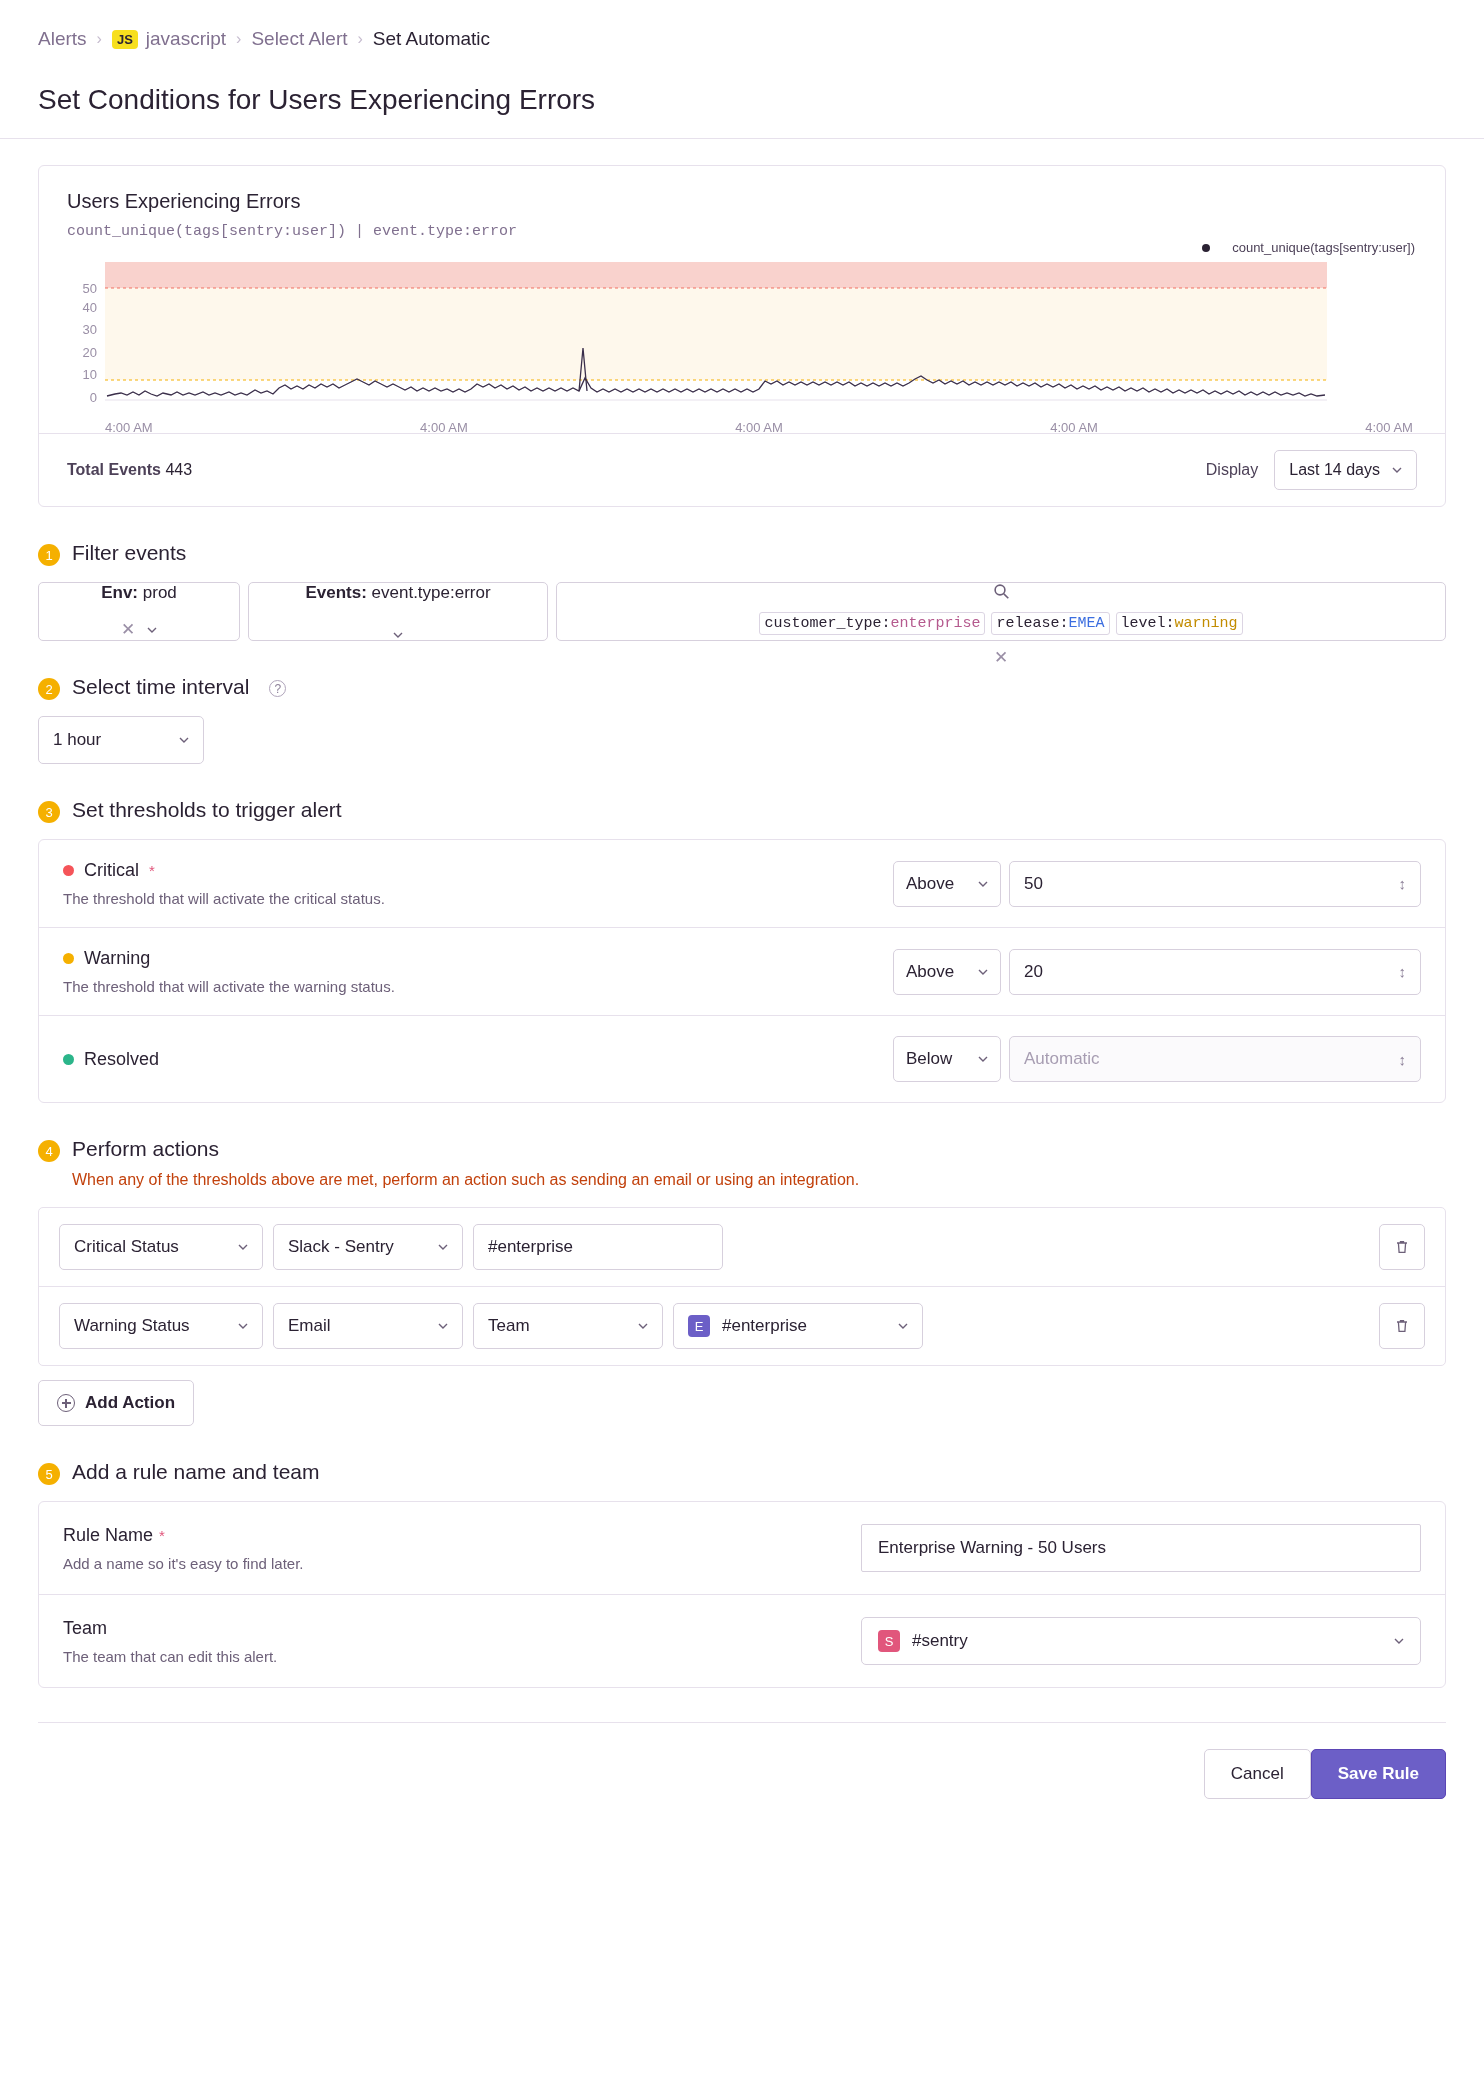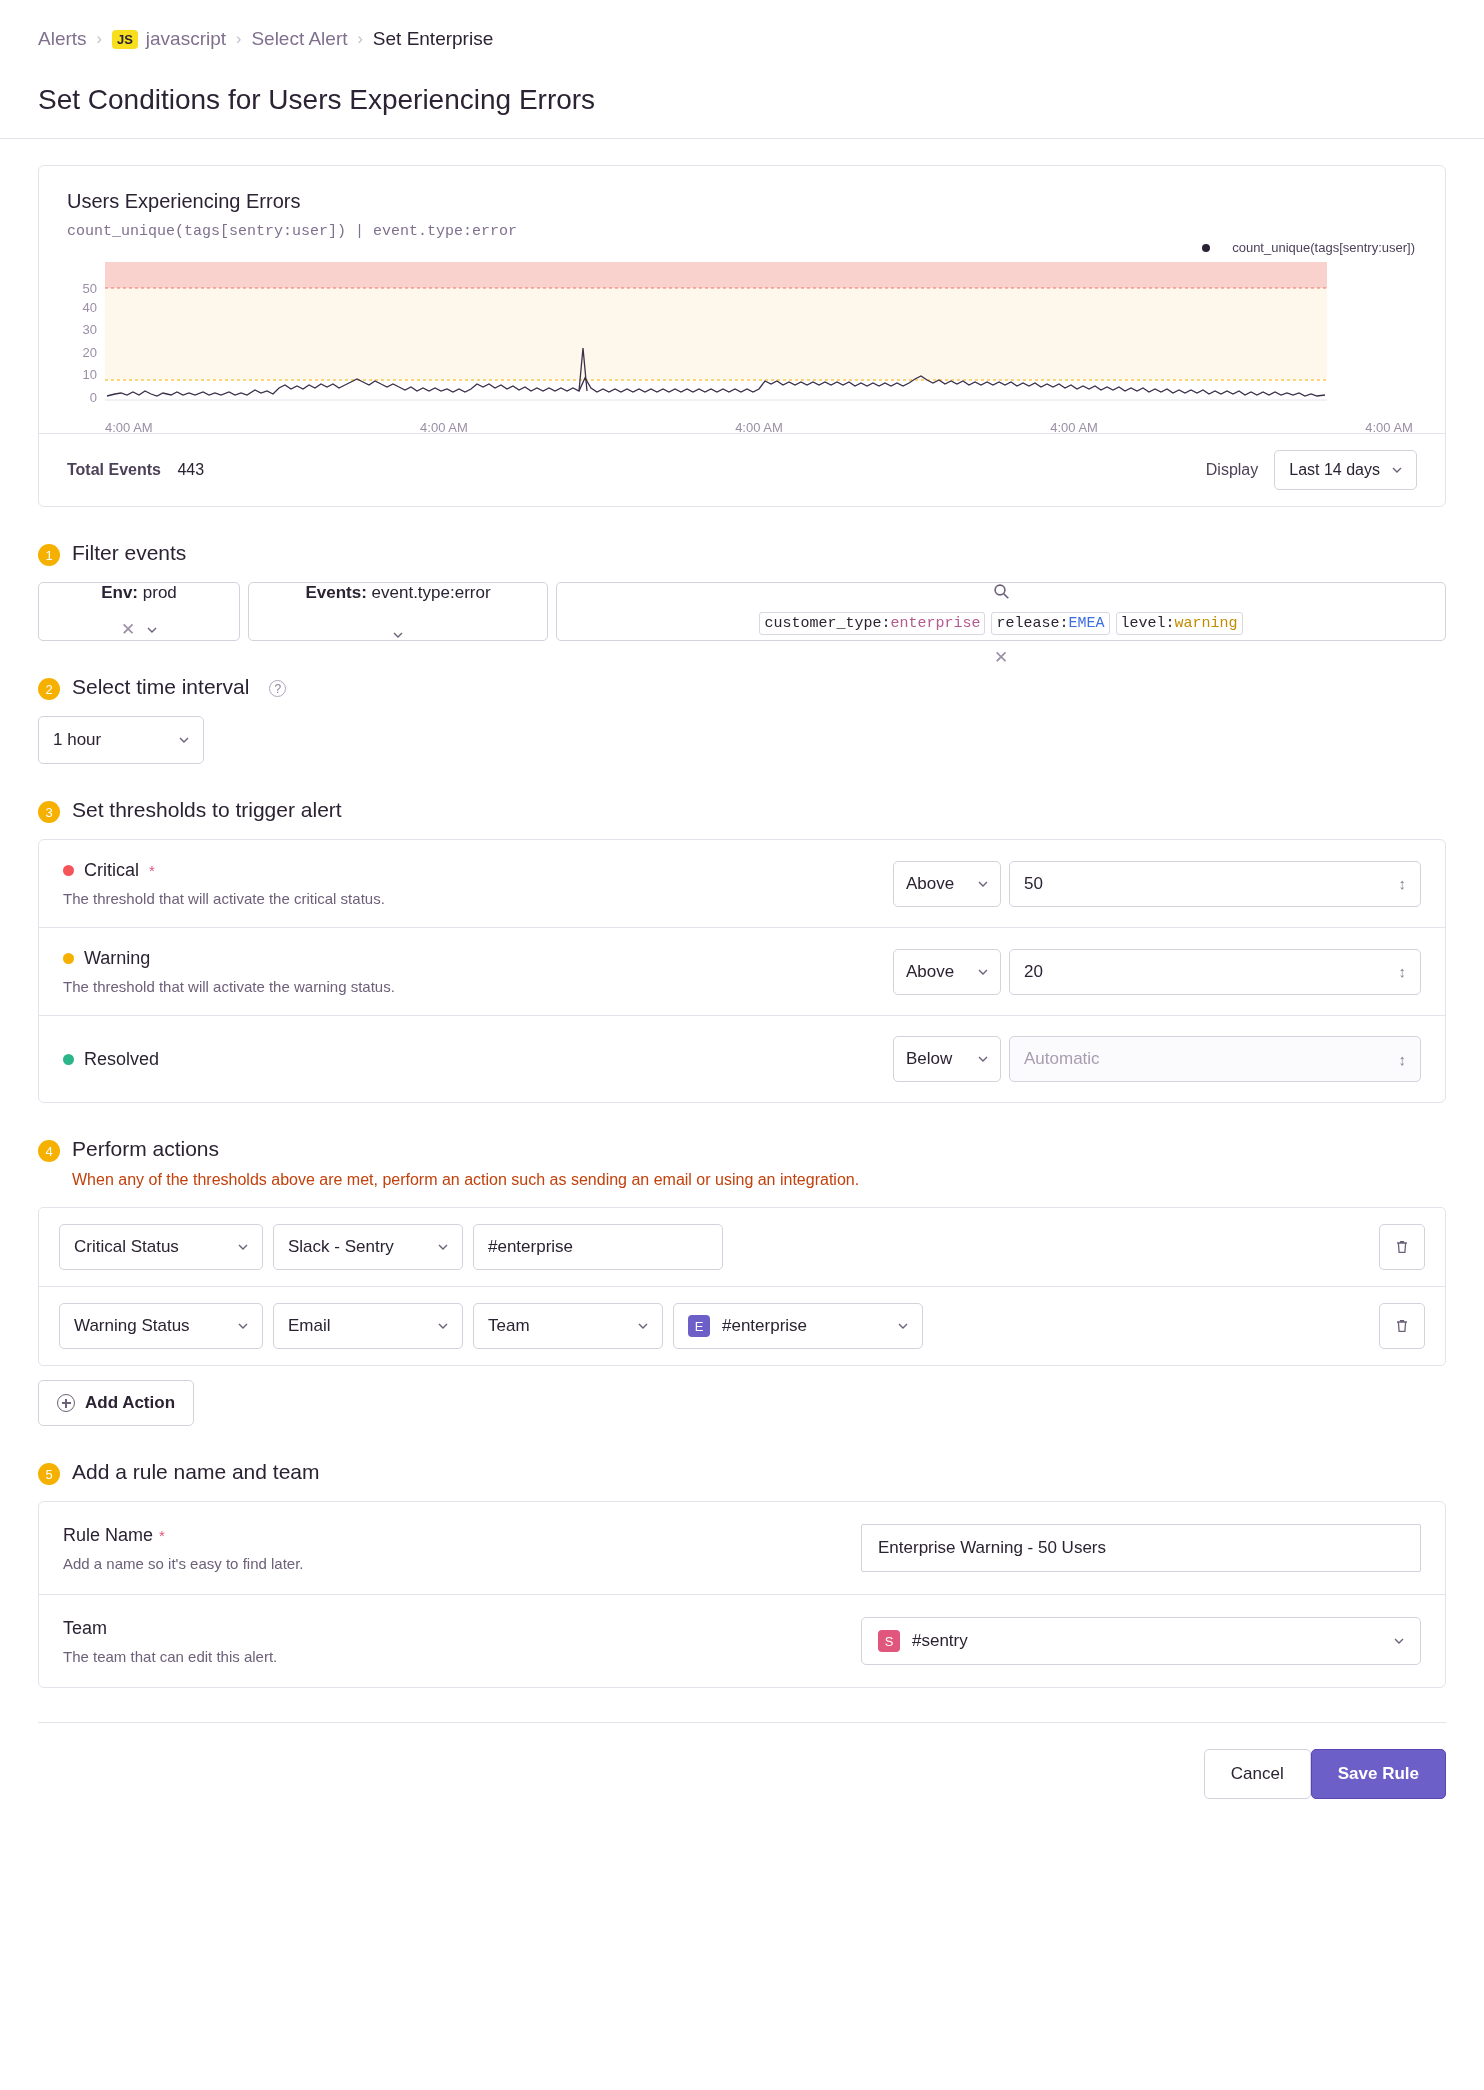--- a/index.html
+++ b/index.html
@@ -90,21 +90,21 @@
   .chart-foot {
     border-top: 1px solid #e7e1ec;
     padding: 16px 28px;
     display: flex;
     align-items: center;
     justify-content: space-between;
     font-size: 16px;
   }
   .total-events { color: #4d4158; }
   .total-events b { font-weight: bold; }
-  .total-events .val { margin-left: 12px; color: #2b2233; font-weight: normal; }
+  .total-events .val { margin-left: 0; color: #2b2233; font-weight: normal; }
   .display-wrap { display: flex; align-items: center; gap: 16px; }
   .display-label { color: #4d4158; font-size: 16px; }
   .sel {
     border: 1px solid #d7d0dd;
     border-radius: 5px;
     background: #fff;
     padding: 10px 14px;
     font-size: 16px;
     color: #2b2233;
     display: inline-flex;
@@ -311,21 +311,21 @@
     <div class="breadcrumb">
       <span class="crumb-link">Alerts</span>
       <span class="crumb-sep">›</span>
       <span class="crumb-proj">
         <span class="js-badge">JS</span>
         <span>javascript</span>
       </span>
       <span class="crumb-sep">›</span>
       <span class="crumb-link">Select Alert</span>
       <span class="crumb-sep">›</span>
-      <span class="crumb-current">Set Enterprise</span>
+      <span class="crumb-current">Set Automatic</span>
     </div>
     <div class="page-title">Set Conditions for Users Experiencing Errors</div>
   </div>
 
   <div class="body">
 
     
     <div class="card chart-panel">
       <div class="chart-head">
         <div class="chart-title">Users Experiencing Errors</div>

